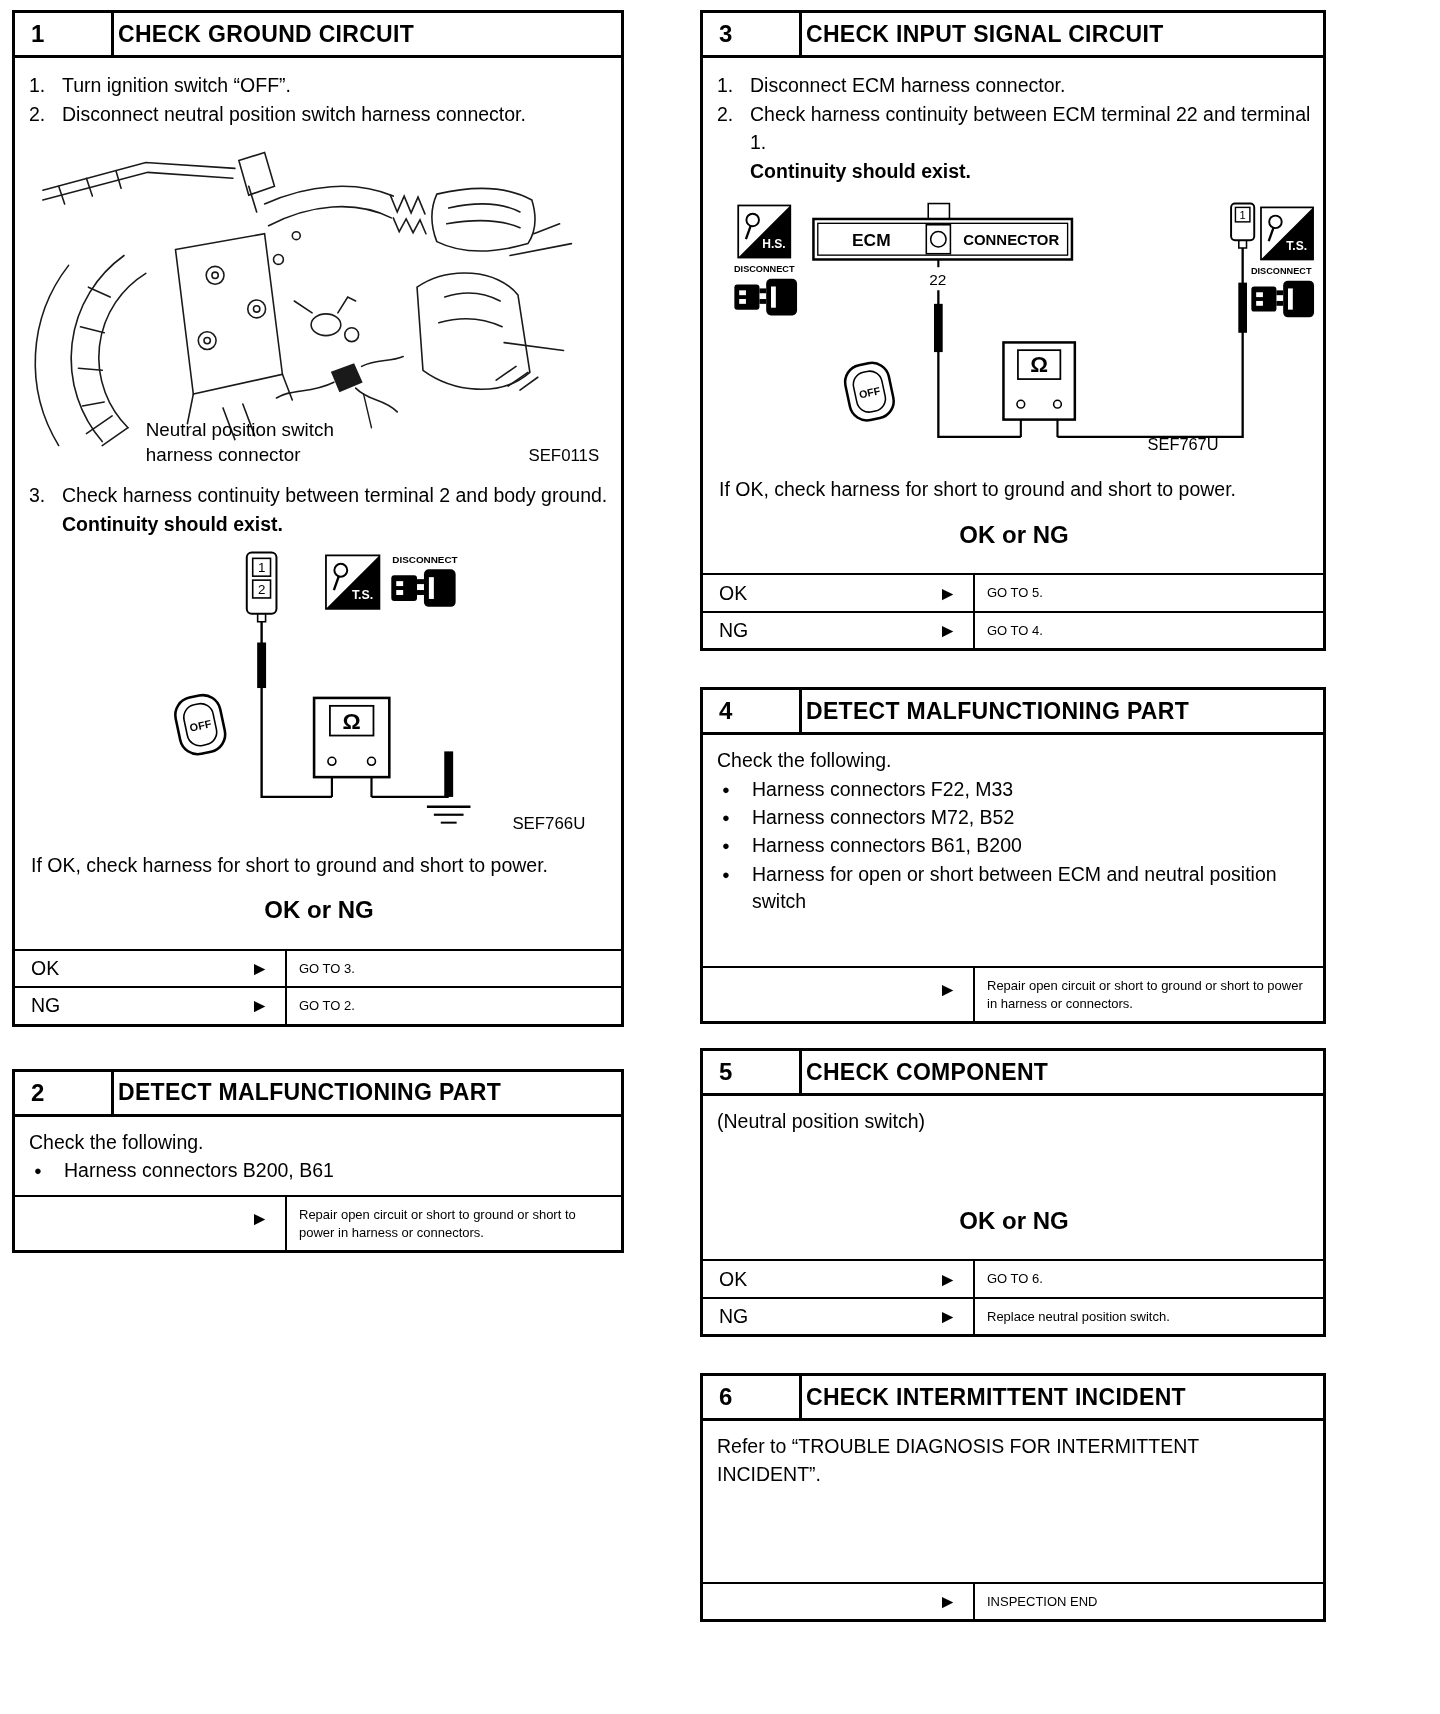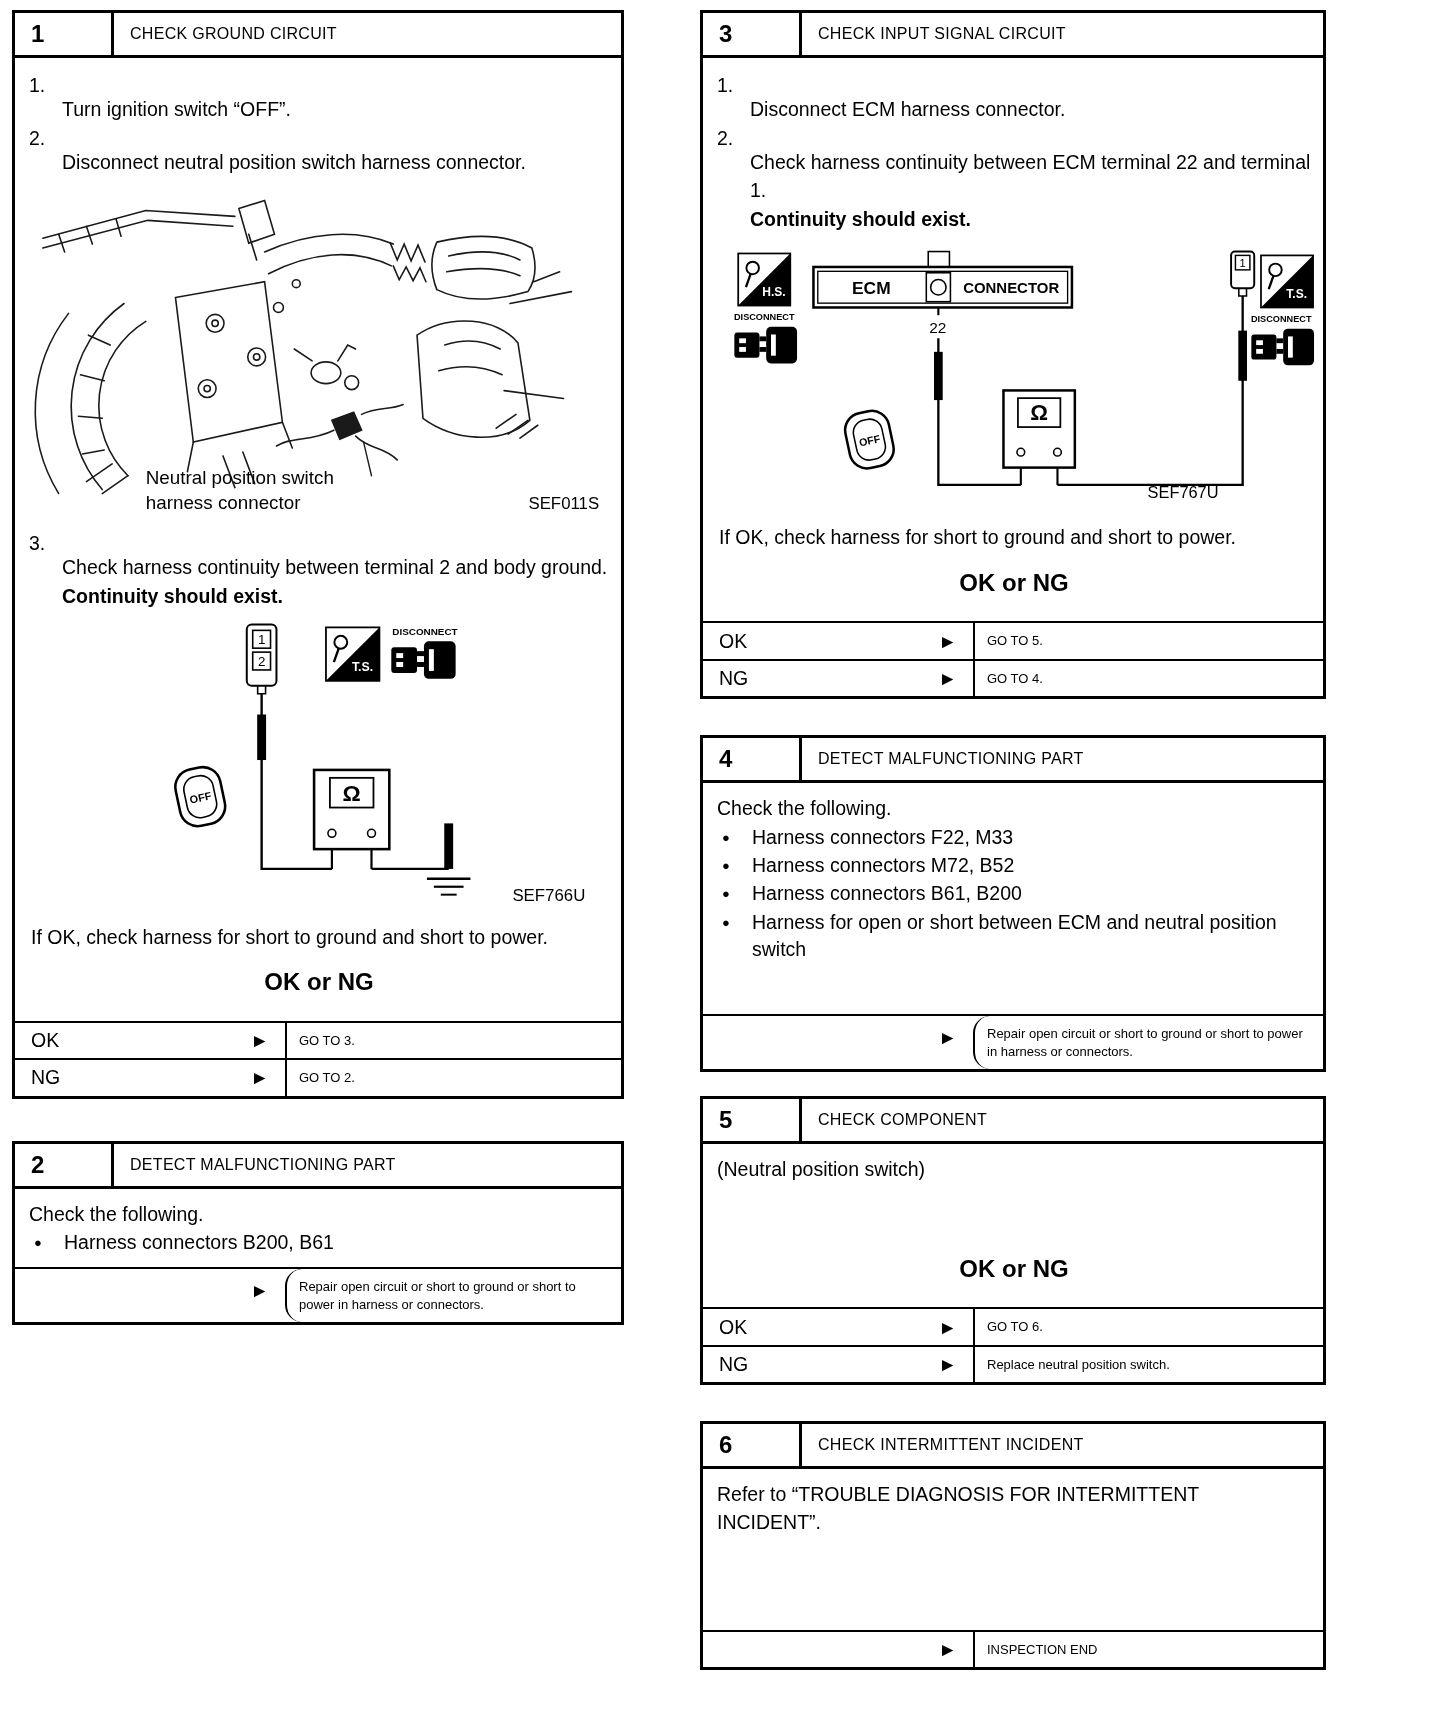--- a/index.html
+++ b/index.html
@@ -7,47 +7,47 @@
        font-family:"Liberation Sans","DejaVu Sans",sans-serif;}
   .page{position:relative;width:1440px;height:1714px;background:#fff;overflow:hidden;}
   .col{position:absolute;top:10px;}
   .col-left{left:12px;width:612px;}
   .col-right{left:700px;width:626px;}
 
   .pbox{border:3px solid #000;background:#fff;}
   .pbox-header{display:flex;align-items:stretch;border-bottom:3px solid #000;}
   .pbox-num{flex:none;width:80px;border-right:3px solid #000;font-weight:bold;font-size:24px;
             display:flex;align-items:center;padding:7px 0 7px 16px;}
-  .pbox-title{font-weight:normal;font-size:16px;display:flex;align-items:center;
-              padding:7px 16px;letter-spacing:.3px;}
+  .pbox-title{font-weight:bold;font-size:23px;display:flex;align-items:center;
+              padding:7px 4px;letter-spacing:.3px;}
   .pbox-body{padding:12px 12px 10px 14px;font-size:19.5px;line-height:1.4;}
 
   .step{display:flex;margin:2px 0;}
   .step-n{flex:none;width:33px;}
-  .step-t{flex:1;margin-top:24px;}
+  .step-t{flex:1;}
   .step-bold{font-weight:bold;margin-left:33px;}
 
   .bullet{display:flex;margin:1px 0;}
   .bullet-dot{flex:none;width:30px;padding-left:5px;}
   .bullet-dot::before{content:"●";font-size:13px;position:relative;top:-2px;}
   .bullet-t{flex:1;}
 
   .note{margin:8px 0 8px 2px;max-width:545px;}
   .verdict{text-align:center;font-weight:bold;font-size:24px;margin:14px 0 12px;}
   .figure{position:relative;margin:8px 0 6px;}
   svg text{font-family:"Liberation Sans","DejaVu Sans",sans-serif;}
 
   .vrow{display:flex;border-top:2.5px solid #000;}
   .vrow-left{flex:none;width:238px;display:flex;align-items:center;justify-content:space-between;
              padding:3px 16px;font-size:19.5px;}
   .vrow-left.arrow-only{justify-content:flex-end;}
   .vrow-right{flex:1;border-left:2.5px solid #000;padding:9px 12px;font-size:13px;
               display:flex;align-items:center;line-height:1.35;}
   .vrow.tall .vrow-left{align-items:flex-start;padding-top:12px;}
-  .vrow.tall .vrow-right{align-items:flex-start;border-radius:17px;}
+  .vrow.tall .vrow-right{align-items:flex-start;}
   .arrow{font-size:19px;line-height:1;}
 
   .spacer-b4{height:40px;}
   .spacer-b5{height:54px;}
   .spacer-b6{height:84px;}
 </style>
 </head>
 <body>
 
 <div class="page">

